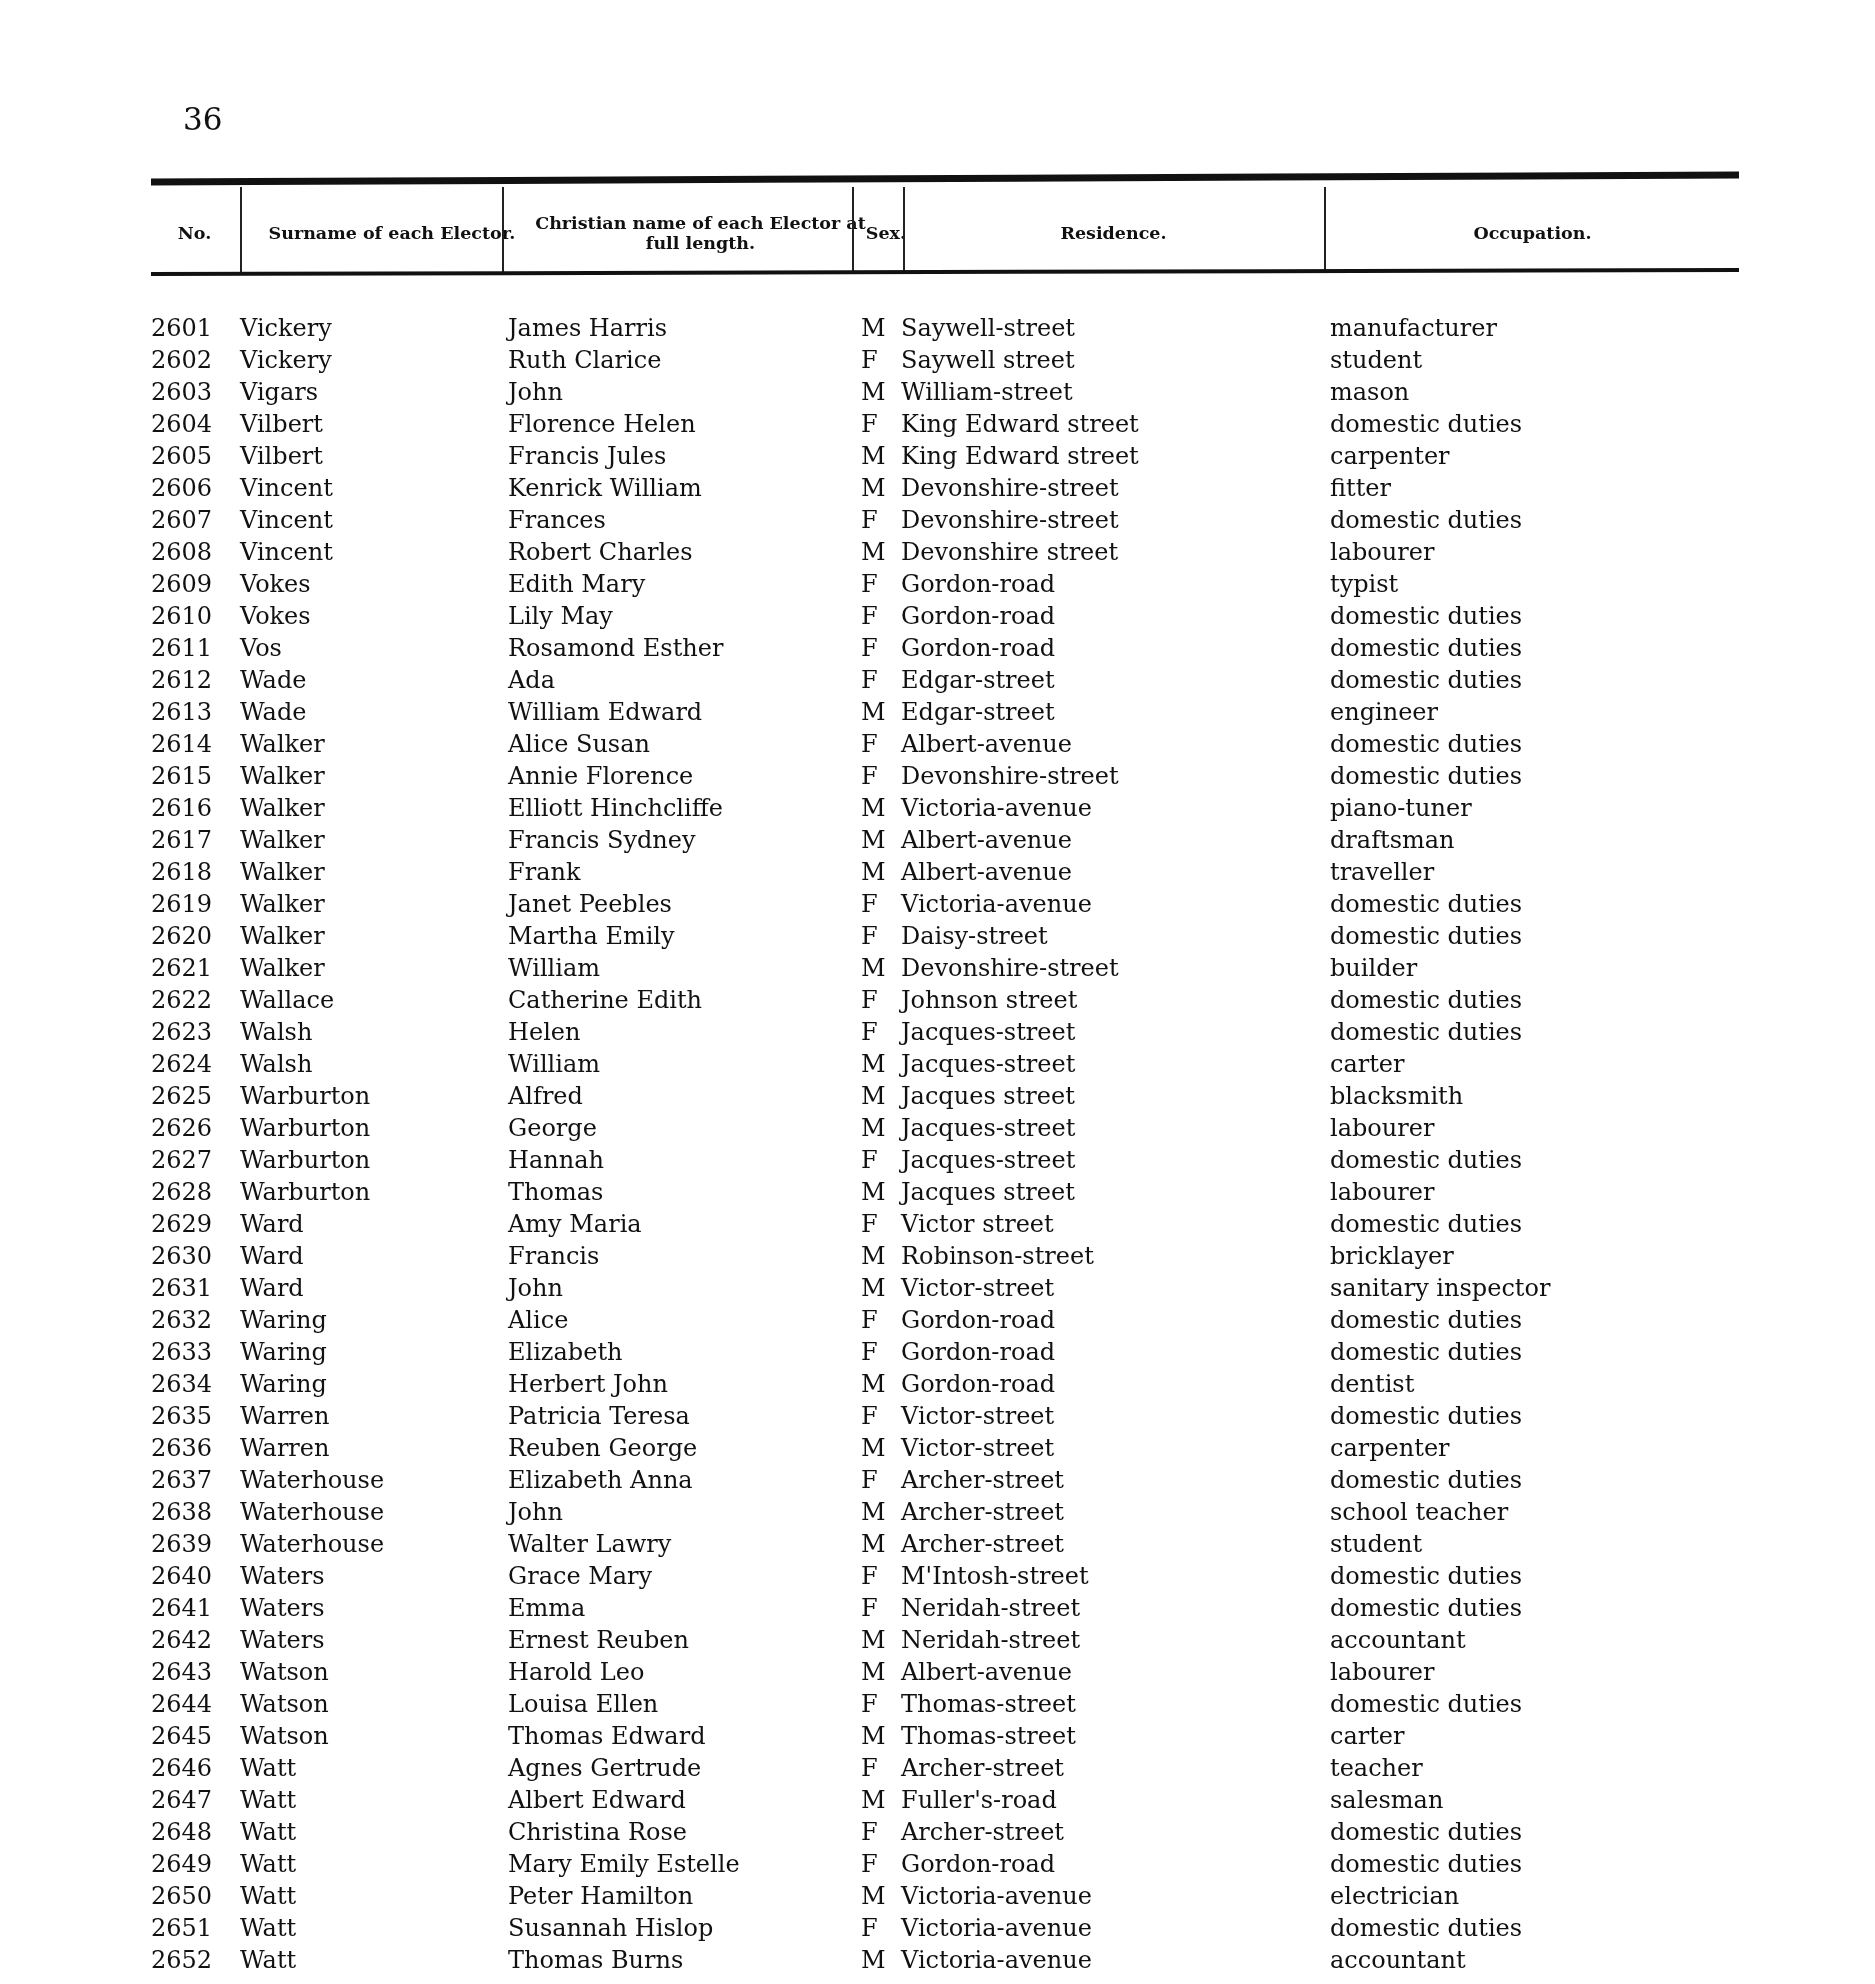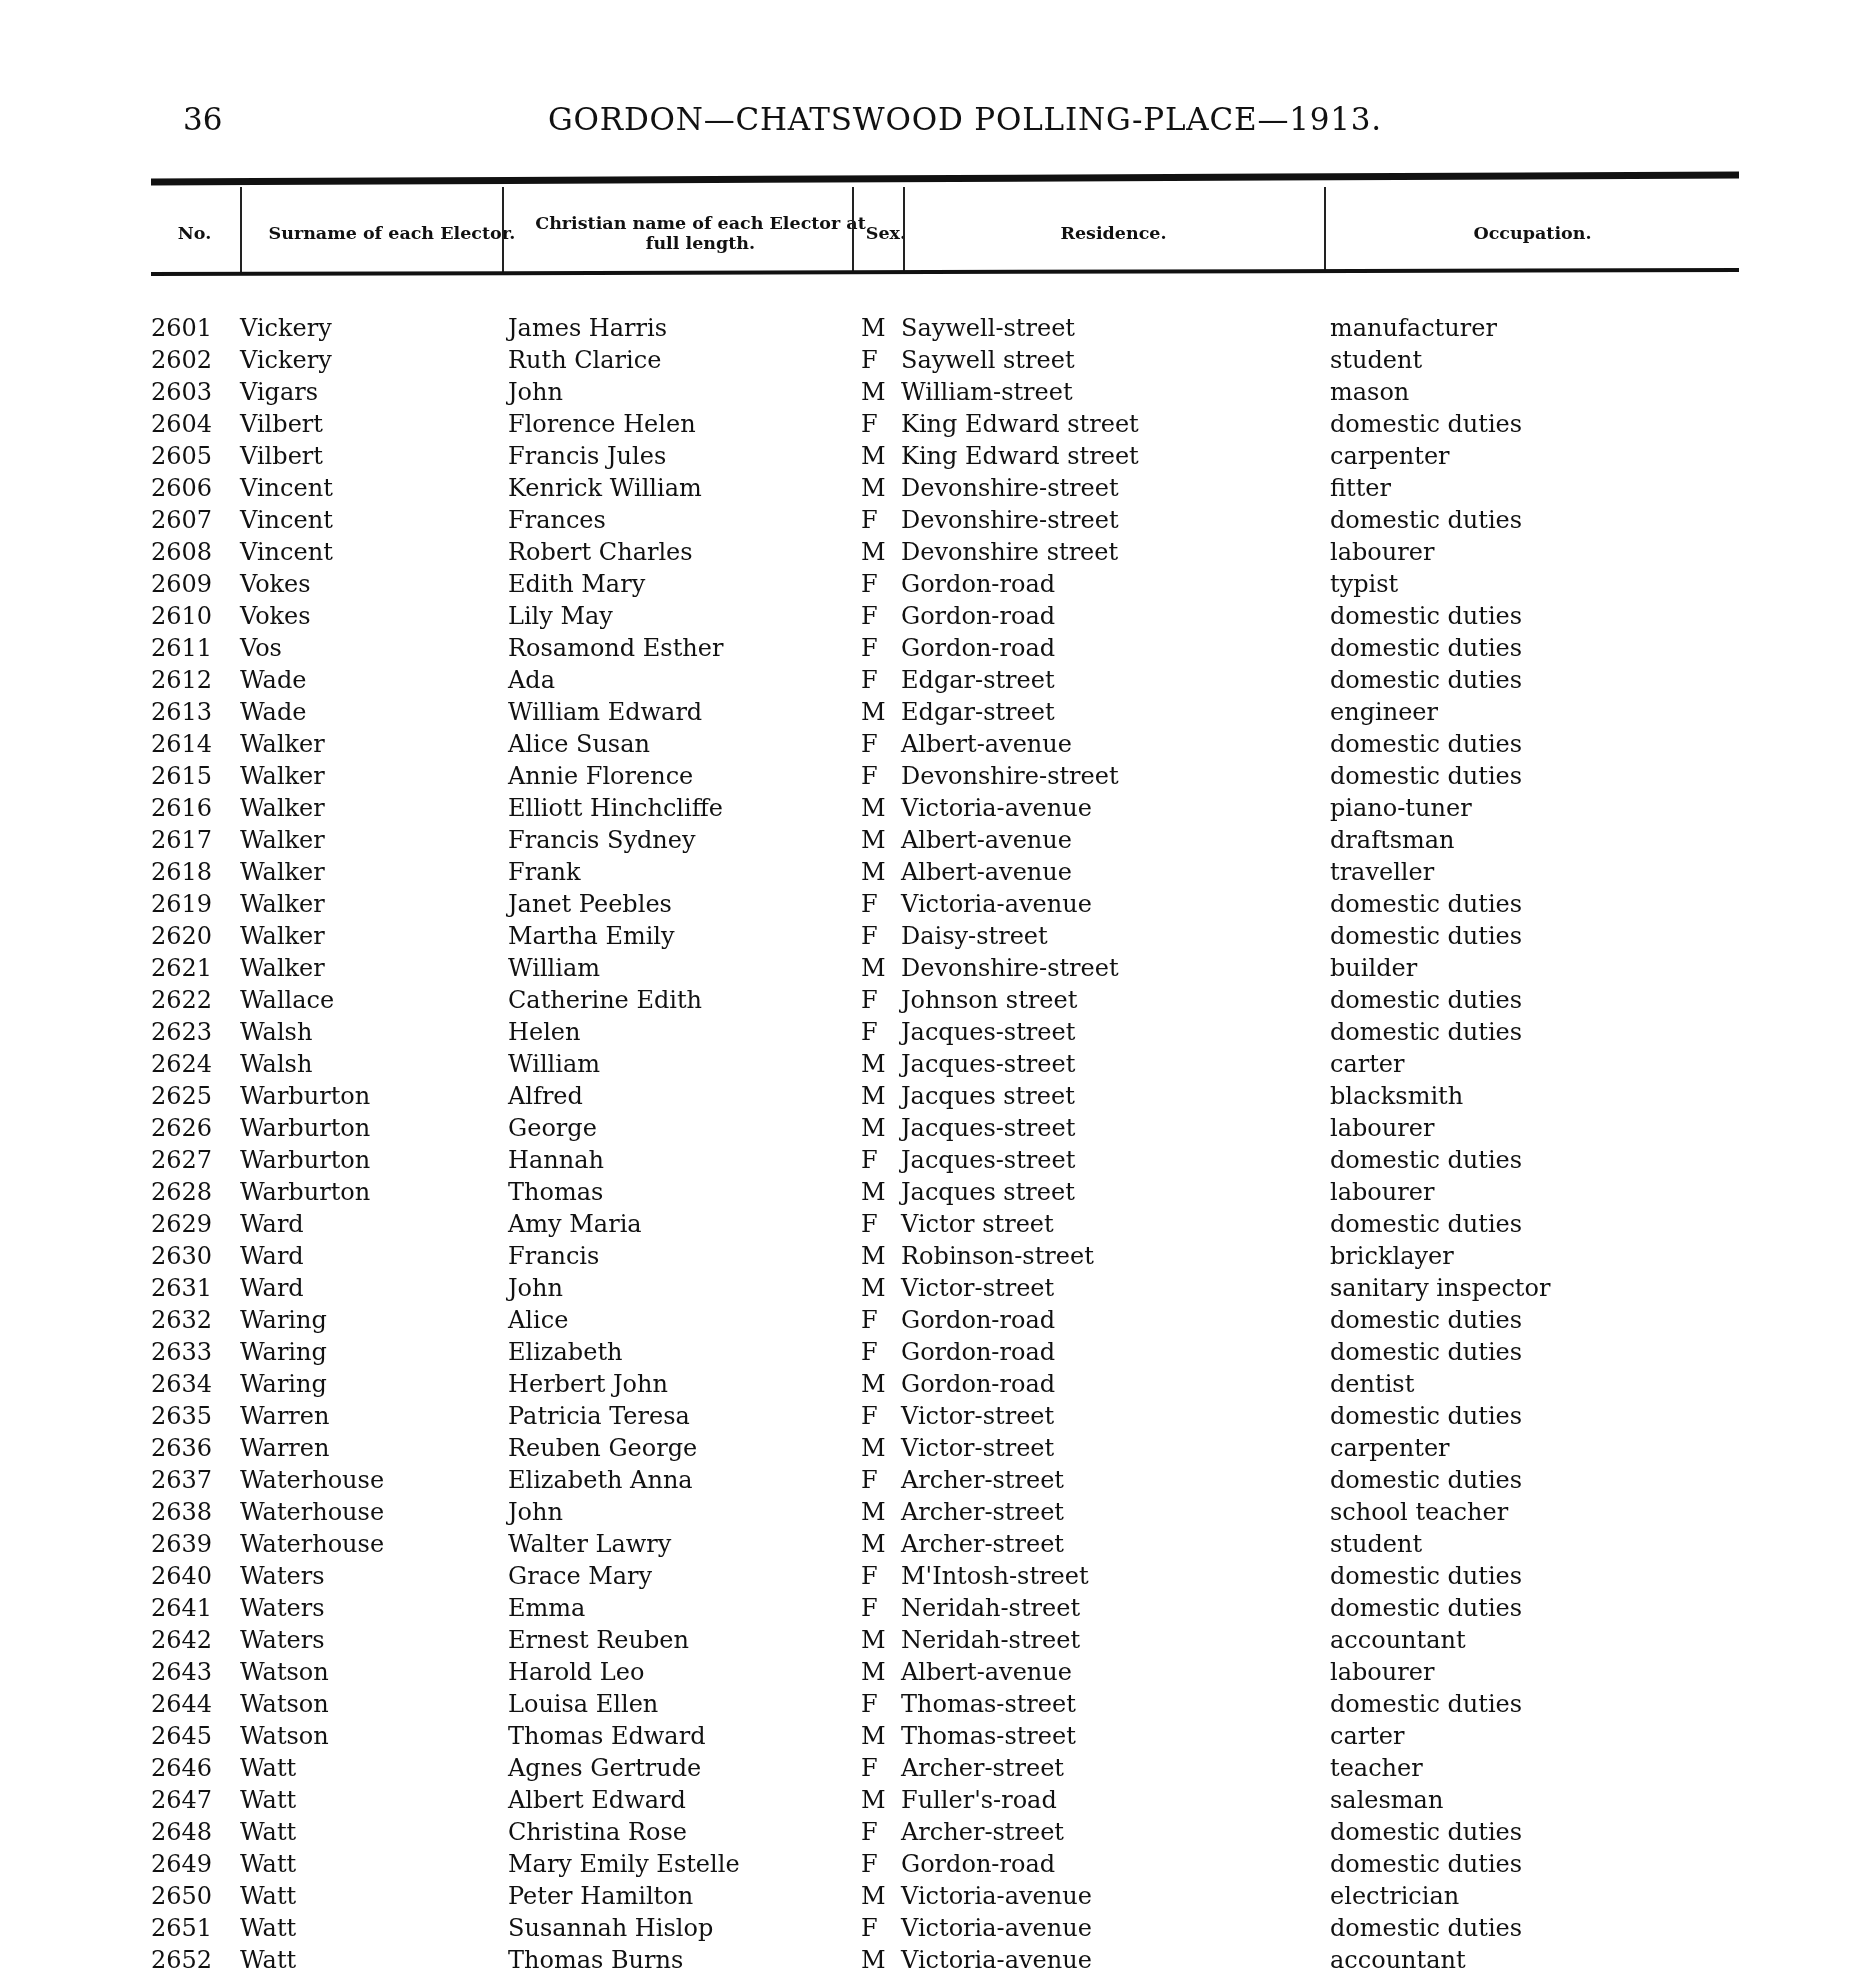--- a/index.html
+++ b/index.html
@@ -21,21 +21,20 @@
   .c-chr { left:508px; }
   .c-sex { left:861px; }
   .c-res { left:901px; }
   .c-occ { left:1330px; }
 </style>
 </head>
 <body>
 
 <div class="page-header">
   <span class="page-number">36</span>
-  <span class="page-title">GORDON—CHATSWOOD POLLING-PLACE—1913.</span>
 </div>
 
 <div class="rule-top"></div>
 
 <div class="col-head" style="left:151px;width:87px;text-align:right;">No.</div>
 <div class="vline" style="left:240px;"></div>
 <div class="col-head" style="left:242px;width:258px;margin-left:21px;">Surname of each Elector.</div>
 <div class="vline" style="left:502px;"></div>
 <div class="col-head" style="left:504px;width:345px;padding-left:24px;">Christian name of each Elector at full length.</div>
 <div class="vline" style="left:852px;"></div>

